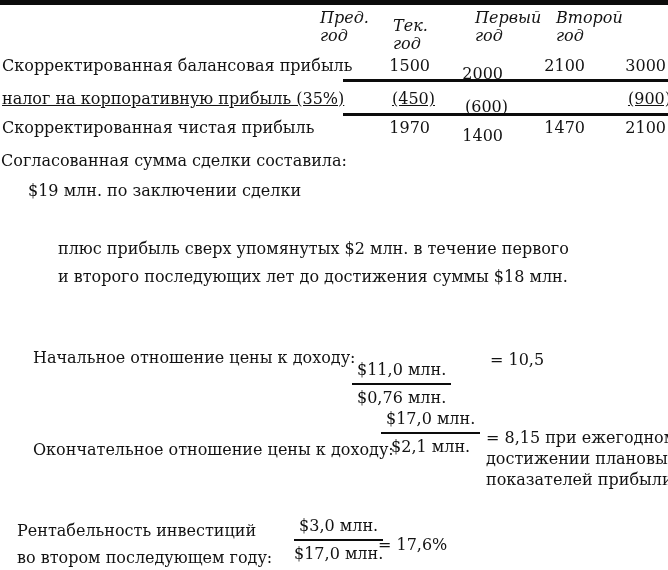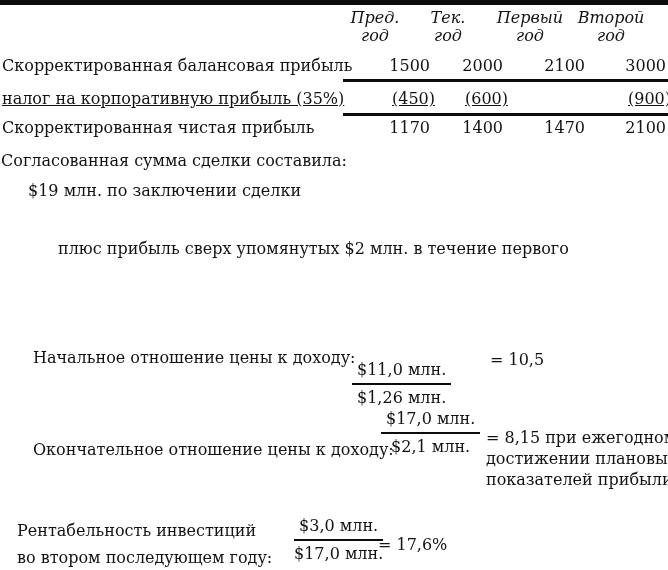--- a/index.html
+++ b/index.html
@@ -14,23 +14,23 @@
     overflow: hidden;
   }
   
   .rule-top { position: absolute; top: 0; left: 0; right: 0; height: 5px; background: #0c0c0c; }
   .rule { position: absolute; left: 343px; right: 0; height: 3px; background: #0c0c0c; }
   .rule-1 { top: 79px; }
   .rule-2 { top: 113px; }
   
   .th {
     position: absolute; top: 9px; width: 110px;
-    text-align: center; font-style: italic; line-height: 18px; white-space: nowrap;
+    text-align: left; font-style: italic; line-height: 18px; white-space: nowrap;
   }
-  .c1 { right: 238px; } .c2 { right: 165px; } .c3 { right: 83px; } .c4 { right: 2px; }
+  .c1 { right: 238px; } .c2 { right: 165px; margin-top: 8px; } .c3 { right: 83px; } .c4 { right: 2px; }
   .th span { display: block; }
   
   .rowlabel { position: absolute; left: 2px; line-height: 20px; white-space: nowrap; }
   .td { position: absolute; width: 110px; text-align: right; line-height: 20px; white-space: nowrap; }
   .r1 { top: 56px; } .r2 { top: 89px; text-decoration: underline; } .r3 { top: 118px; }
   .paren { transform: translateX(5px); }
   
   .para { position: absolute; line-height: 20px; white-space: nowrap; }
   .p1 { left: 1px;  top: 151px; }
   .p2 { left: 28px; top: 181px; }
@@ -86,33 +86,34 @@
   <div class="td r1 c4">3000</div>
   <div class="rule rule-1"></div>
 
   <div class="rowlabel r2">налог на корпоративную прибыль (35%)</div>
   <div class="td r2 c1 paren">(450)</div>
   <div class="td r2 c2 paren">(600)</div>
   <div class="td r2 c4 paren">(900)</div>
   <div class="rule rule-2"></div>
 
   <div class="rowlabel r3">Скорректированная чистая прибыль</div>
-  <div class="td r3 c1">1170</div>
+  <div class="td r3 c1">1970</div>
   <div class="td r3 c2">1400</div>
   <div class="td r3 c3">1470</div>
   <div class="td r3 c4">2100</div>
 
   <div class="para p1">Согласованная сумма сделки составила:</div>
   <div class="para p2">$19 млн. по заключении сделки</div>
   <div class="para p4">плюс прибыль сверх упомянутых $2 млн. в течение первого</div>
+  <div class="para p5">и второго последующих лет до достижения суммы $18 млн.</div>
 
   <div class="flabel f1-label">Начальное отношение цены к доходу:</div>
   <div class="fraction f1-frac">
     <div class="num">$11,0 млн.</div>
-    <div class="den">$1,26 млн.</div>
+    <div class="den">$0,76 млн.</div>
   </div>
   <div class="fresult f1-result">= 10,5</div>
 
   <div class="flabel f2-label">Окончательное отношение цены к доходу:</div>
   <div class="fraction f2-frac">
     <div class="num">$17,0 млн.</div>
     <div class="den">$2,1 млн.</div>
   </div>
   <div class="fresult f2-result">
     <div>= 8,15 при ежегодном</div>

